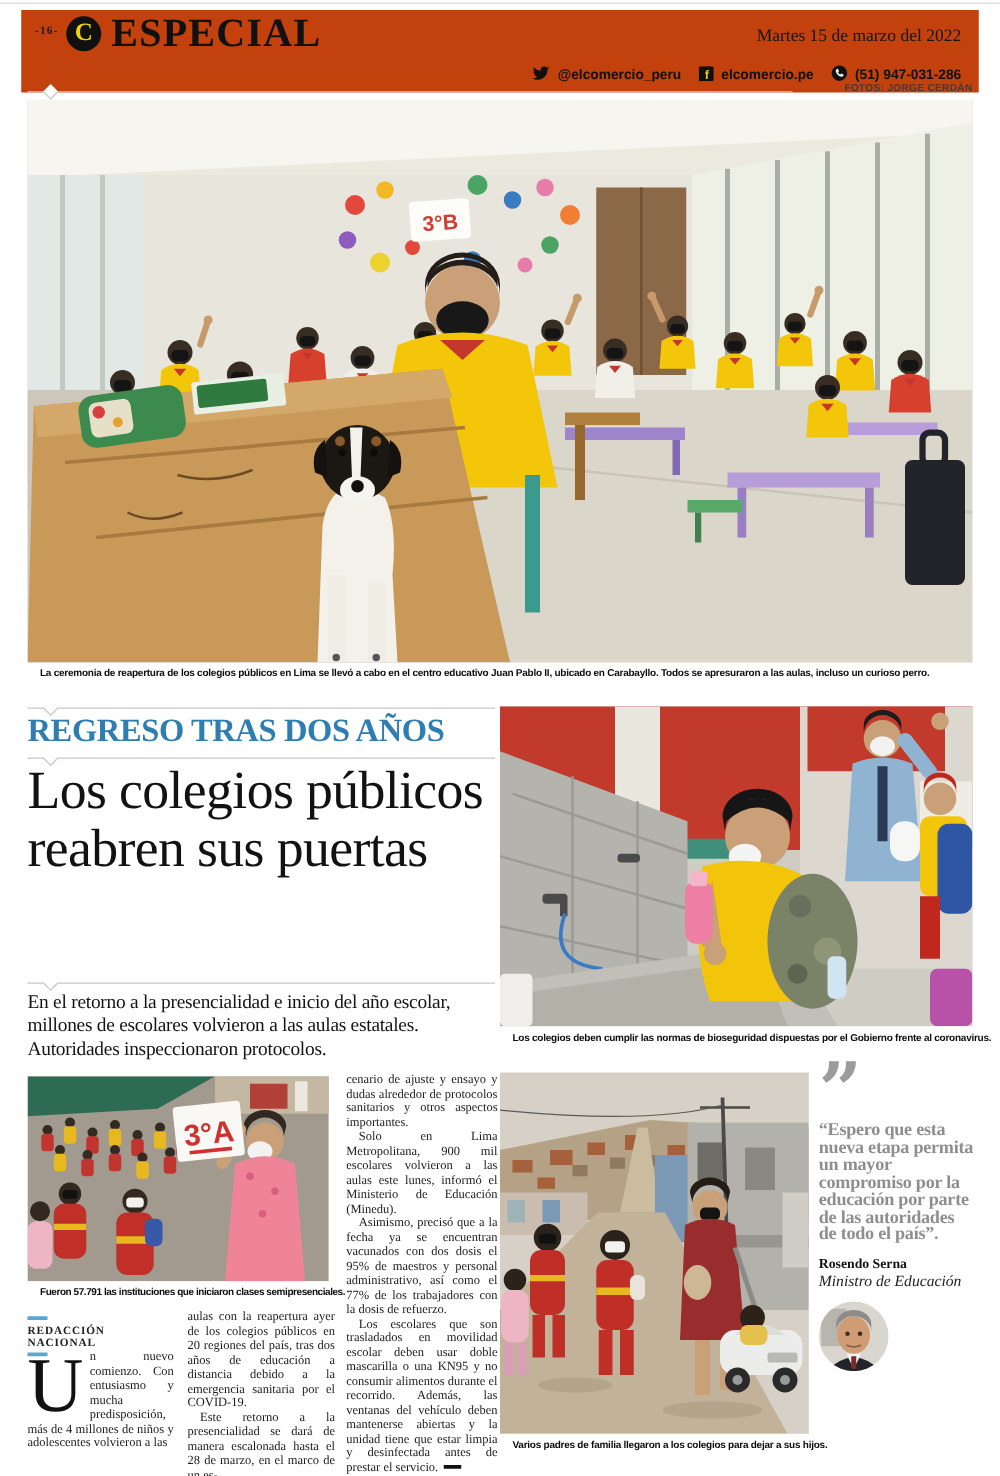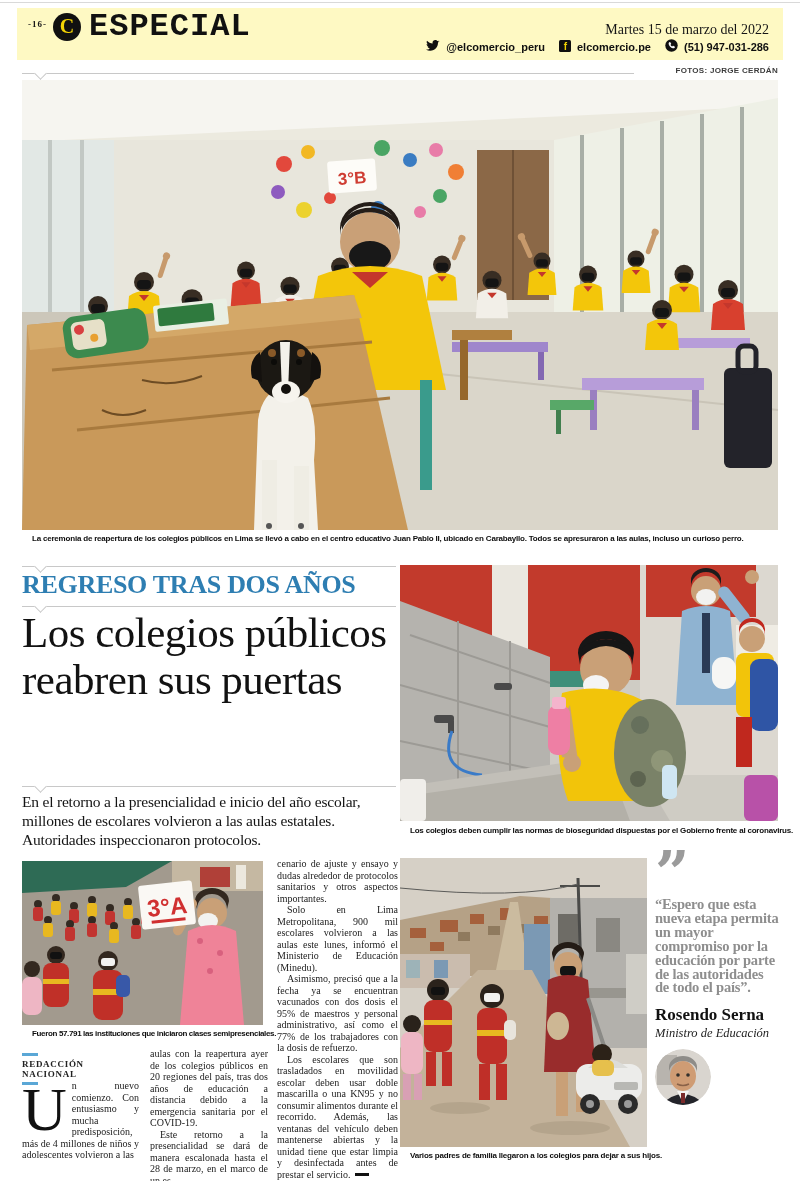--- a/index.html
+++ b/index.html
@@ -1,25 +1,25 @@
 <!DOCTYPE html>
 <html lang="es"><head>
 <meta charset="utf-8">
 <style>
   html,body{margin:0;padding:0;background:#888;}
   .page{position:relative;width:800px;height:1181px;background:#ffffff;overflow:hidden;
         font-family:"Liberation Serif",serif;-webkit-font-smoothing:antialiased;}
 
   
   .topline{position:absolute;left:0;top:2px;width:800px;height:1px;background:#d9d9d9;}
-  .masthead{position:absolute;left:17px;top:8px;width:766px;height:52px;background:#fef9c3;}
+  .masthead{position:absolute;left:17px;top:8px;width:766px;height:66px;background:#c2410c;}
   .pgnum{position:absolute;left:11px;top:11px;font-size:9px;letter-spacing:1px;color:#1a1a1a;font-weight:bold;}
   .logo{position:absolute;left:36px;top:5px;width:28px;height:28px;border-radius:50%;background:#101010;
         color:#f1d204;text-align:center;font-weight:bold;font-size:20px;line-height:27px;font-family:"Liberation Serif",serif;}
-  .section-title{position:absolute;left:72px;top:0px;font-size:32px;font-weight:bold;letter-spacing:1px;color:#111;font-family:Liberation Mono, monospace;}
+  .section-title{position:absolute;left:72px;top:0px;font-size:32px;font-weight:bold;letter-spacing:1px;color:#111;}
   .mast-date{position:absolute;right:14px;top:14px;font-size:14px;color:#161616;}
   .social{position:absolute;right:14px;bottom:6px;font-family:"Liberation Sans",sans-serif;
           font-size:11px;font-weight:bold;color:#101010;display:flex;align-items:center;gap:4px;}
   .social .sicon{display:inline-block;margin-left:10px;margin-right:2px;vertical-align:-2px;}
   .credit{position:absolute;right:22px;top:66px;font-family:"Liberation Sans",sans-serif;
           font-size:8px;font-weight:bold;letter-spacing:.3px;color:#3c3c3c;}
 
   
   .rule{position:absolute;height:1px;background:#c8c8c8;}
   .rule .notch{position:absolute;left:14px;top:-4px;width:8px;height:8px;background:#fff;
@@ -42,21 +42,21 @@
   .byline-block{position:absolute;left:22px;top:1050px;width:117px;}
   .bdash{width:16px;height:3px;background:#5aa7d6;margin:3px 0;}
   .byline{font-size:9px;font-weight:bold;letter-spacing:.7px;color:#222;margin:2px 0;}
   .dropcap{float:left;font-size:62px;line-height:52px;margin:3px 5px 0 0;color:#111;}
   .endbar{display:inline-block;width:14px;height:3px;background:#111;margin-left:4px;vertical-align:2px;}
 
   
   .quote-block{position:absolute;left:655px;top:856px;width:124px;}
   .qmark{font-size:60px;line-height:34px;font-weight:bold;color:#9b9b9b;height:36px;font-family:"DejaVu Serif",serif;}
   .qtext{font-size:14.5px;line-height:13.9px;font-weight:bold;color:#8e8e8e;letter-spacing:-0.2px;margin-top:6px;}
-  .qauthor{font-size:17px;font-weight:bold;color:#111;margin-top:10px;}
+  .qauthor{font-size:11px;font-weight:bold;color:#111;margin-top:10px;}
   .qrole{font-size:12.5px;font-style:italic;color:#222;margin-top:1px;}
   .qportrait{margin-top:8px;width:56px;height:56px;border-radius:50%;overflow:hidden;}
 </style>
 </head>
 <body>
 
 <div class="page">
 
   <div class="topline"></div>
 

